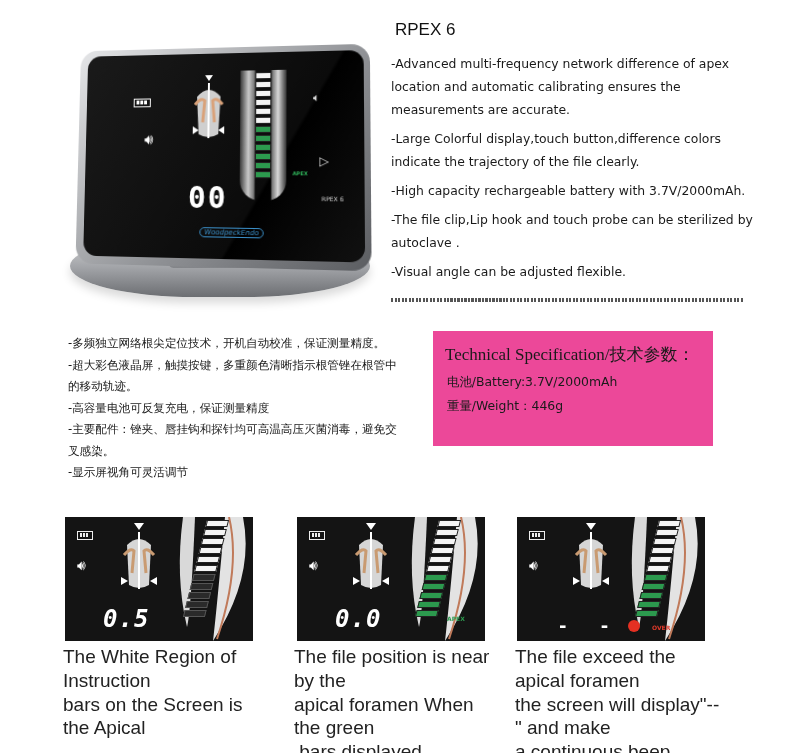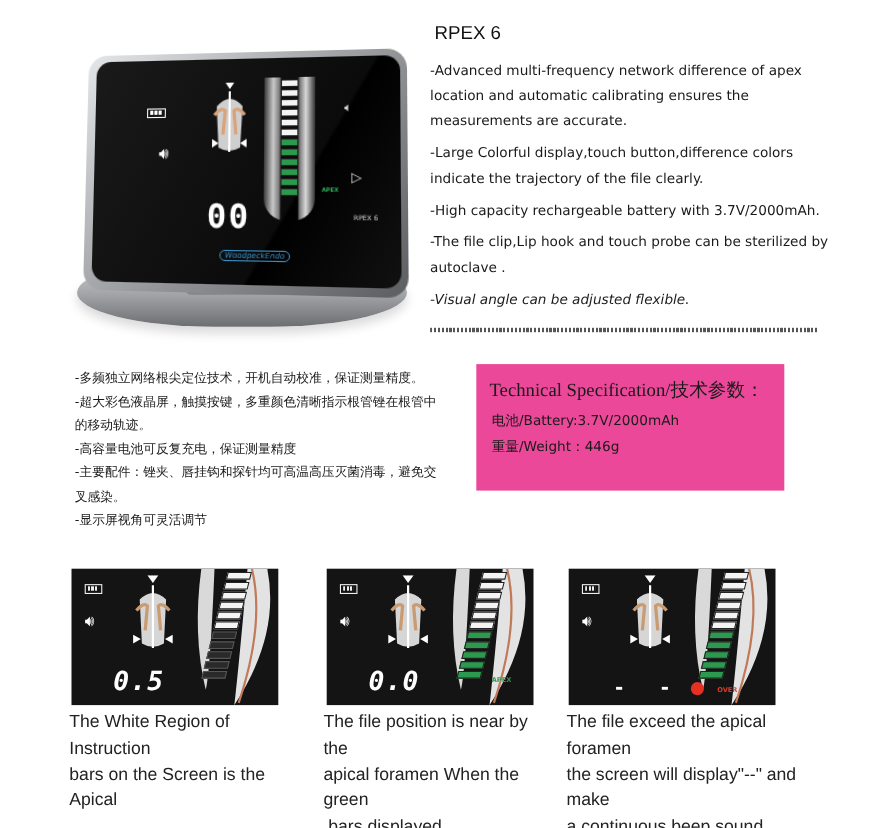--- a/index.html
+++ b/index.html
@@ -66,21 +66,21 @@
          font-size: 24px; font-weight: bold; font-style: italic; letter-spacing: 1px; }
   .panel .dash { position: absolute; left: 42px; top: 98px; color: #fff; font-size: 18px; font-weight: bold; letter-spacing: 14px; }
   .panel .roots { position: absolute; left: 108px; top: 0; width: 82px; height: 124px; }
   .panel .apex-label { position: absolute; left: 150px; top: 98px; color: #2c9a4e; font-size: 6px; font-weight: bold; }
   .panel .over-dot { position: absolute; left: 111px; top: 103px; width: 12px; height: 12px; border-radius: 50%; background: #e53022; }
   .panel .over-label { position: absolute; left: 135px; top: 107px; color: #e03a2a; font-size: 6px; font-weight: bold; }
   .panel-1 { left: 65px; }
   .panel-2 { left: 297px; }
   .panel-3 { left: 517px; }
 
-  .caption { position: absolute; top: 645px; width: 210px; font-family: "Liberation Sans", sans-serif; font-size: 16px; line-height: 23.8px; color: #222; }
+  .caption { position: absolute; top: 645px; width: 210px; font-family: "Liberation Sans", sans-serif; font-size: 19px; line-height: 23.8px; color: #222; }
   .caption-1 { left: 63px; }
   .caption-2 { left: 294px; }
   .caption-3 { left: 515px; }
 </style>
 </head>
 <body>
 
 <div class="device">
   <div class="stand-base"></div>
   <div class="stand-neck"></div>
@@ -121,21 +121,21 @@
     </div>
   </div>
 </div>
 
 <div class="features">
   <h1>RPEX 6</h1>
   <p class="feat">-Advanced multi-frequency network difference of apex location and automatic calibrating ensures the measurements are accurate.</p>
   <p class="feat">-Large Colorful display,touch button,difference colors indicate the trajectory of the file clearly.</p>
   <p class="feat" style="margin-top:4px;">-High capacity rechargeable battery with 3.7V/2000mAh.</p>
   <p class="feat" style="margin-top:4px;">-The file clip,Lip hook and touch probe can be sterilized by autoclave .</p>
-  <p class="feat" style="margin-top:2px;font-style:italic;">-Visual angle can be adjusted flexible.</p>
+  <p class="feat" style="margin-top:2px;">-Visual angle can be adjusted flexible.</p>
 </div>
 <div class="dots"></div>
 
 <div class="cn">
   <p>-多频独立网络根尖定位技术，开机自动校准，保证测量精度。</p>
   <p>-超大彩色液晶屏，触摸按键，多重颜色清晰指示根管锉在根管中的移动轨迹。</p>
   <p>-高容量电池可反复充电，保证测量精度</p>
   <p>-主要配件：锉夹、唇挂钩和探针均可高温高压灭菌消毒，避免交叉感染。</p>
   <p>-显示屏视角可灵活调节</p>
 </div>

